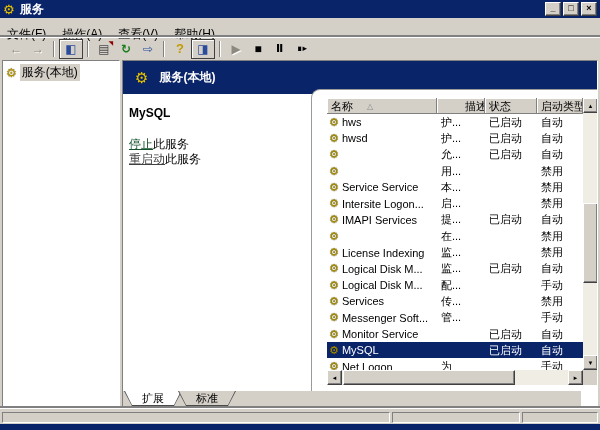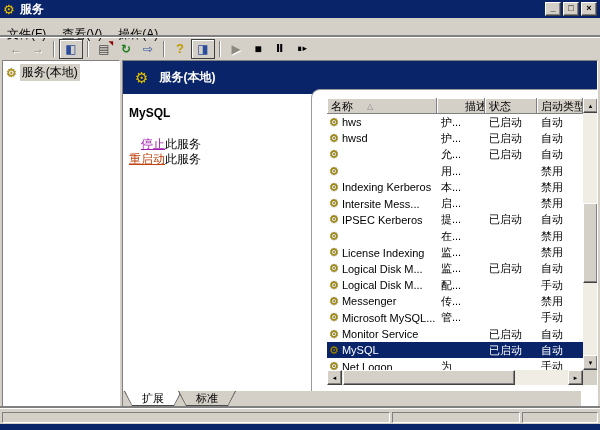--- a/index.html
+++ b/index.html
@@ -109,22 +109,23 @@
     <span class="title-text">服务</span>
     <span class="win-controls">
       <span class="ctrl-btn">_</span>
       <span class="ctrl-btn">□</span>
       <span class="ctrl-btn">×</span>
     </span>
   </div>
 
   <div class="menubar">
     <span class="menu-item">文件(F)</span>
+    <span class="menu-item">操作(A)</span>
     <span class="menu-item">查看(V)</span>
-    <span class="menu-item">操作(A)</span>
+    <span class="menu-item">帮助(H)</span>
   </div>
 
   <div class="toolbar">
     <span class="tb-btn g-disabled">←</span>
     <span class="tb-btn g-disabled">→</span>
     <span class="tb-sep"></span>
     <span class="tb-btn framed g-tree">◧</span>
     <span class="tb-sep"></span>
     <span class="tb-btn g-prop">
         <span>▤</span>
@@ -152,24 +153,24 @@
   <div class="right-pane">
     <div class="band" style="background: rgb(10, 36, 106);">
       <span class="band-gears">⚙</span>
       <span class="band-title">服务(本地)</span>
     </div>
 
     <div class="task-title">MySQL</div>
 
     <div class="task-links">
       <div>
-        <span class="task-link" style="color: #a21caf; margin-left: 12px;">停止</span><span>此服务</span>
+        <span class="task-link" style="color: #14532d;">停止</span><span>此服务</span>
       </div>
       <div>
-        <span class="task-link" style="color: #c2410c;">重启动</span><span>此服务</span>
+        <span class="task-link" style="color: #404040;">重启动</span><span>此服务</span>
       </div>
     </div>
 
     <div class="list-box">
       <div class="listview">
         <div class="lv-header">
           <span class="hcol w-name">
               <span>名称</span>
               <span class="sort-icon">△</span>
             </span>
@@ -208,39 +209,39 @@
               <span class="cell name">
                 <span class="gear-mini">⚙</span>
               </span>
               <span class="cell desc">用...</span>
               <span class="cell status"></span>
               <span class="cell startup">禁用</span>
             </div>
             <div class="lv-row">
               <span class="cell name">
                 <span class="gear-mini">⚙</span>
-                <span>Indexing Kerberos</span>
+                <span>Service Service</span>
               </span>
               <span class="cell desc">本...</span>
               <span class="cell status"></span>
               <span class="cell startup">禁用</span>
             </div>
             <div class="lv-row">
               <span class="cell name">
                 <span class="gear-mini">⚙</span>
-                <span>Intersite Mess...</span>
+                <span>Intersite Logon...</span>
               </span>
               <span class="cell desc">启...</span>
               <span class="cell status"></span>
               <span class="cell startup">禁用</span>
             </div>
             <div class="lv-row">
               <span class="cell name">
                 <span class="gear-mini">⚙</span>
-                <span>IPSEC Kerberos</span>
+                <span>IMAPI Services</span>
               </span>
               <span class="cell desc">提...</span>
               <span class="cell status">已启动</span>
               <span class="cell startup">自动</span>
             </div>
             <div class="lv-row">
               <span class="cell name">
                 <span class="gear-mini">⚙</span>
               </span>
               <span class="cell desc">在...</span>
@@ -270,30 +271,30 @@
                 <span class="gear-mini">⚙</span>
                 <span>Logical Disk M...</span>
               </span>
               <span class="cell desc">配...</span>
               <span class="cell status"></span>
               <span class="cell startup">手动</span>
             </div>
             <div class="lv-row">
               <span class="cell name">
                 <span class="gear-mini">⚙</span>
-                <span>Messenger</span>
+                <span>Services</span>
               </span>
               <span class="cell desc">传...</span>
               <span class="cell status"></span>
               <span class="cell startup">禁用</span>
             </div>
             <div class="lv-row">
               <span class="cell name">
                 <span class="gear-mini">⚙</span>
-                <span>Microsoft MySQL...</span>
+                <span>Messenger Soft...</span>
               </span>
               <span class="cell desc">管...</span>
               <span class="cell status"></span>
               <span class="cell startup">手动</span>
             </div>
             <div class="lv-row">
               <span class="cell name">
                 <span class="gear-mini">⚙</span>
                 <span>Monitor Service</span>
               </span>

